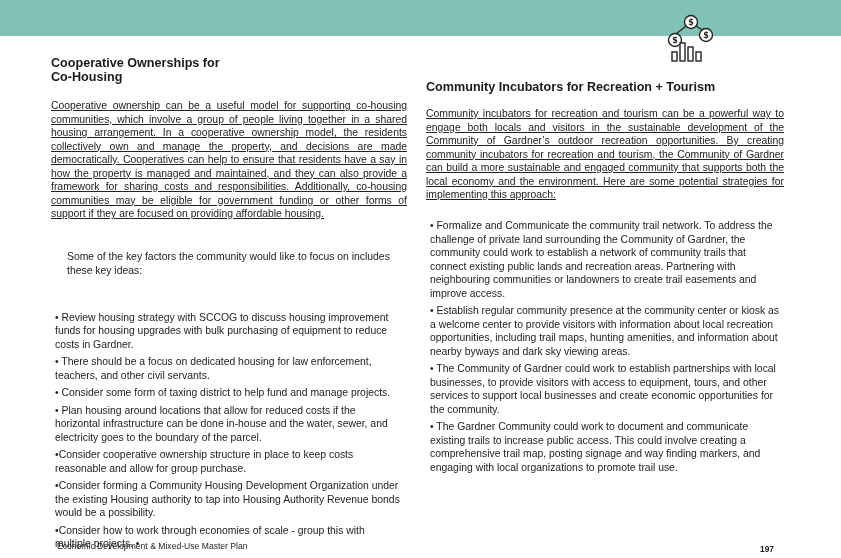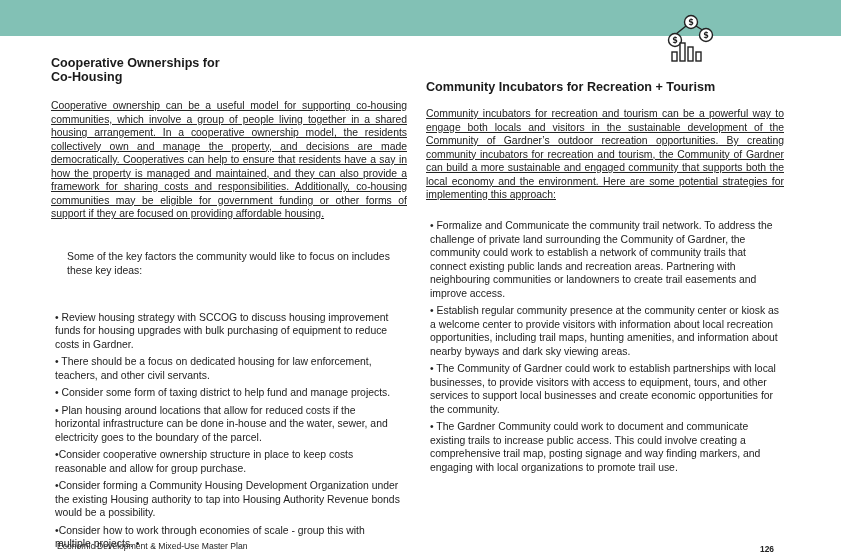--- a/index.html
+++ b/index.html
@@ -82,13 +82,13 @@
     <ul class="bullets">
       <li>• Formalize and Communicate the community trail network. To address the challenge of private land surrounding the Community of Gardner, the community could work to establish a network of community trails that connect existing public lands and recreation areas. Partnering with neighbouring communities or landowners to create trail easements and improve access.</li>
       <li>• Establish regular community presence at the community center or kiosk as a welcome center to provide visitors with information about local recreation opportunities, including trail maps, hunting amenities, and information about nearby byways and dark sky viewing areas.</li>
       <li>• The Community of Gardner could work to establish partnerships with local businesses, to provide visitors with access to equipment, tours, and other services to support local businesses and create economic opportunities for the community.</li>
       <li>• The Gardner Community could work to document and communicate existing trails to increase public access. This could involve creating a comprehensive trail map, posting signage and way finding markers, and engaging with local organizations to promote trail use.</li>
     </ul>
   </div>
 </div>
 
 <div class="footer-left">Economic Development &amp; Mixed-Use Master Plan</div>
-<div class="page-num">126</div>
+<div class="page-num">197</div>
 
 </body></html>

